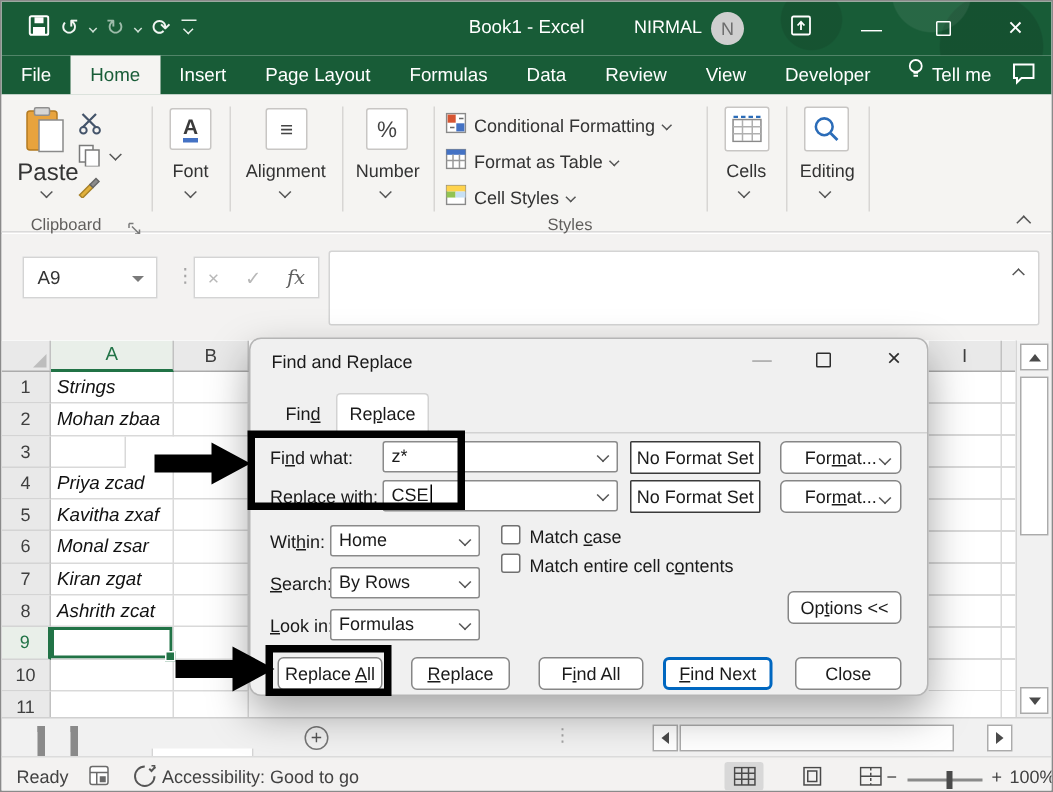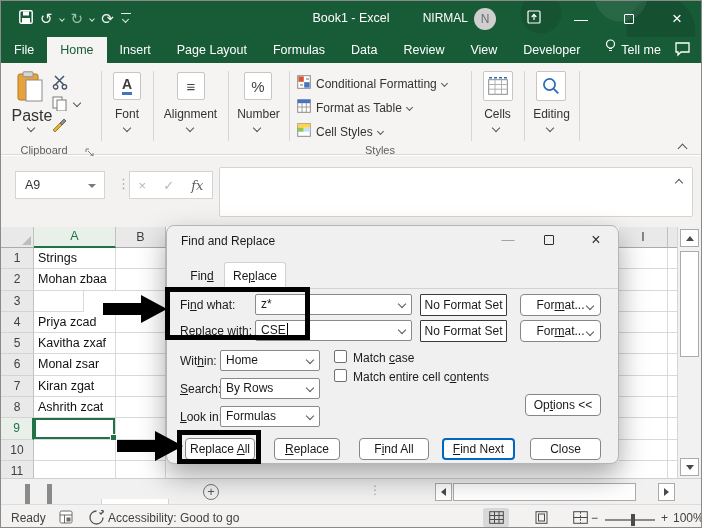--- a/index.html
+++ b/index.html
@@ -63,21 +63,21 @@
   .corner::after{content:"";position:absolute;right:2px;bottom:2px;width:0;height:0;border-left:9px solid transparent;border-bottom:9px solid #bdbdbd;}
   .colhead{background:#e9e9e9;border-right:1px solid #c1c1c1;border-bottom:1px solid #ababab;text-align:center;
            font-size:12.5px;color:#3f3f3f;line-height:20px;}
   .colhead.a{width:82px;color:#217346;border-bottom:2px solid #217346;line-height:19px;background:#e9efe9;}
   .colhead.b{width:50px;}
   .grid-row{display:flex;height:21.3px;}
   .row-header{width:33px;background:#e9e9e9;border-right:1px solid #c1c1c1;border-bottom:1px solid #d4d4d4;
               text-align:center;font-size:12px;color:#3f3f3f;line-height:21px;}
   .row-header.sel-hdr{color:#217346;border-right:2px solid #217346;background:#e9efe9;}
   .cell{border-right:1px solid #d9d9d9;border-bottom:1px solid #d9d9d9;}
-  .cell-a{width:82px;font-size:12.5px;color:#111;padding-left:4px;line-height:21px;white-space:nowrap;}
+  .cell-a{width:82px;font-size:12.5px;color:#111;padding-left:4px;line-height:21px;white-space:nowrap;font-style:italic;}
   .cell-b{width:50px;}
   .cell-a.sel{box-shadow:inset 0 0 0 2px #217346;position:relative;}
   .cell-a.sel::after{content:"";position:absolute;right:-2px;bottom:-2px;width:5px;height:5px;background:#217346;border:1px solid #fff;}
   .grid-right{position:absolute;left:618px;top:226px;width:58px;height:251px;background:#fff;overflow:hidden;}
   .grid-right .head{display:flex;height:21px;}
   .grid-right .colhead.i{width:49px;}
   .grid-right .colhead.rest{flex:1;border-right:none;}
   .grid-right .lines{position:absolute;left:0;top:21px;width:58px;height:230px;
      background-image:repeating-linear-gradient(to bottom,transparent 0 20.3px,#d9d9d9 20.3px 21.3px);}
   .grid-right .lines::after{content:"";position:absolute;left:48px;top:0;height:100%;border-left:1px solid #d9d9d9;}

